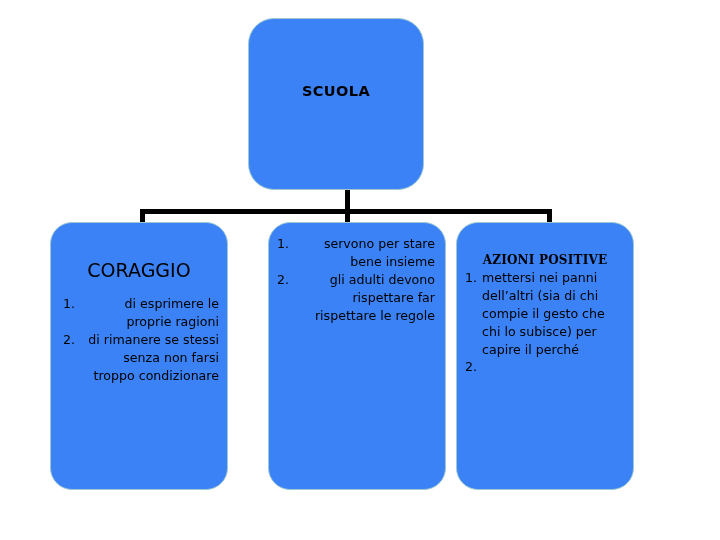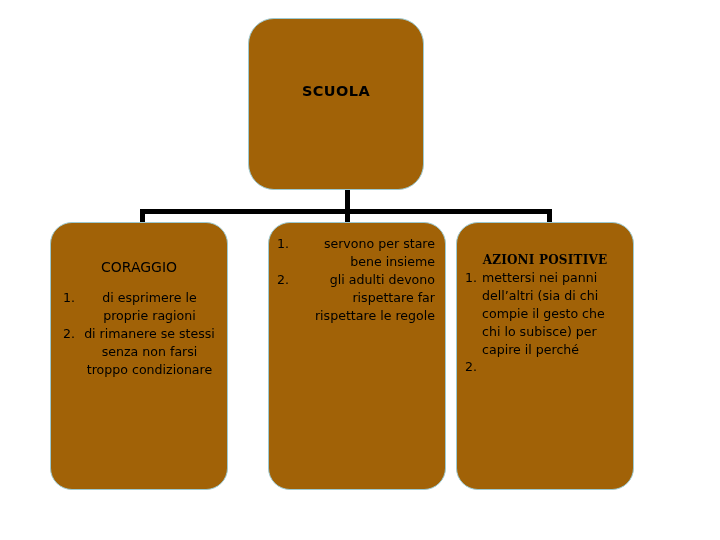--- a/index.html
+++ b/index.html
@@ -21,21 +21,21 @@
 
   
   .connector {
     position: absolute;
     background: #000000;
   }
 
   
   .node {
     position: absolute;
-    background: #a16207;
+    background: #3b82f6;
     border: 1px solid #9dc9d0;
     box-sizing: border-box;
   }
   .node.root {
     left: 248px;
     top: 18px;
     width: 176px;
     height: 172px;
     border-radius: 26px;
   }
@@ -68,21 +68,21 @@
     top: 64px;
     text-align: center;
     font-size: 14.5px;
     font-weight: bold;
     color: #000000;
     letter-spacing: 0.4px;
   }
 
   .node-title {
     text-align: center;
-    font-size: 14px;
+    font-size: 19px;
     color: #000000;
     padding-top: 36px;
   }
   .node-title.serif-bold {
     font-family: "DejaVu Serif", serif;
     font-weight: bold;
     font-size: 12px;
     padding-top: 30px;
     letter-spacing: 0.2px;
   }
@@ -112,21 +112,21 @@
   .list .txt {
     flex: 1 1 auto;
   }
 
   
   .c1 .list {
     margin-top: 14px;
     padding: 0 8px 0 10px;
   }
   .c1 .list .txt {
-    text-align: center;
+    text-align: right;
   }
 
   .c2 .list {
     margin-top: 12px;
     padding: 0 10px 0 6px;
   }
   .c2 .list .txt {
     text-align: right;
   }
 

